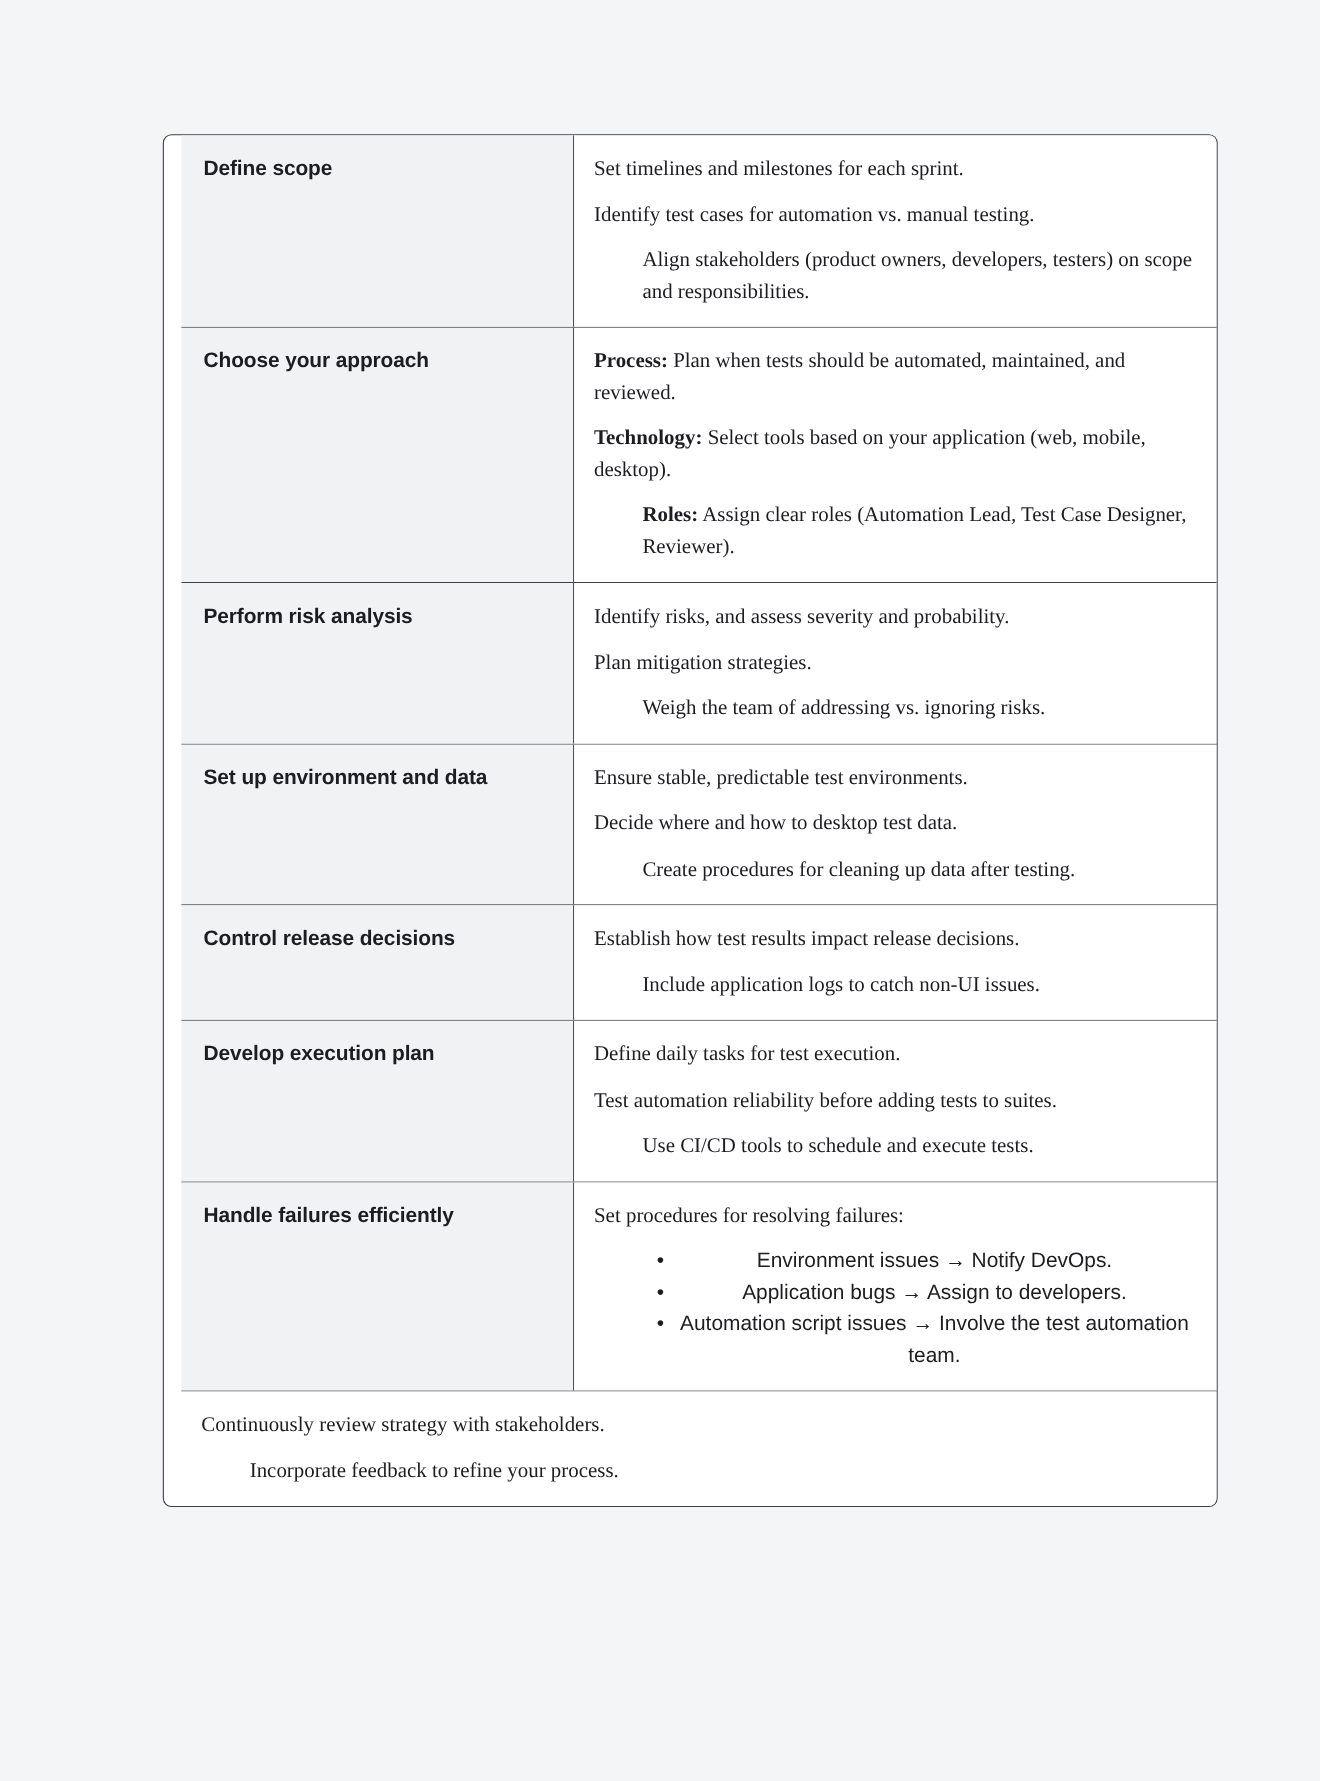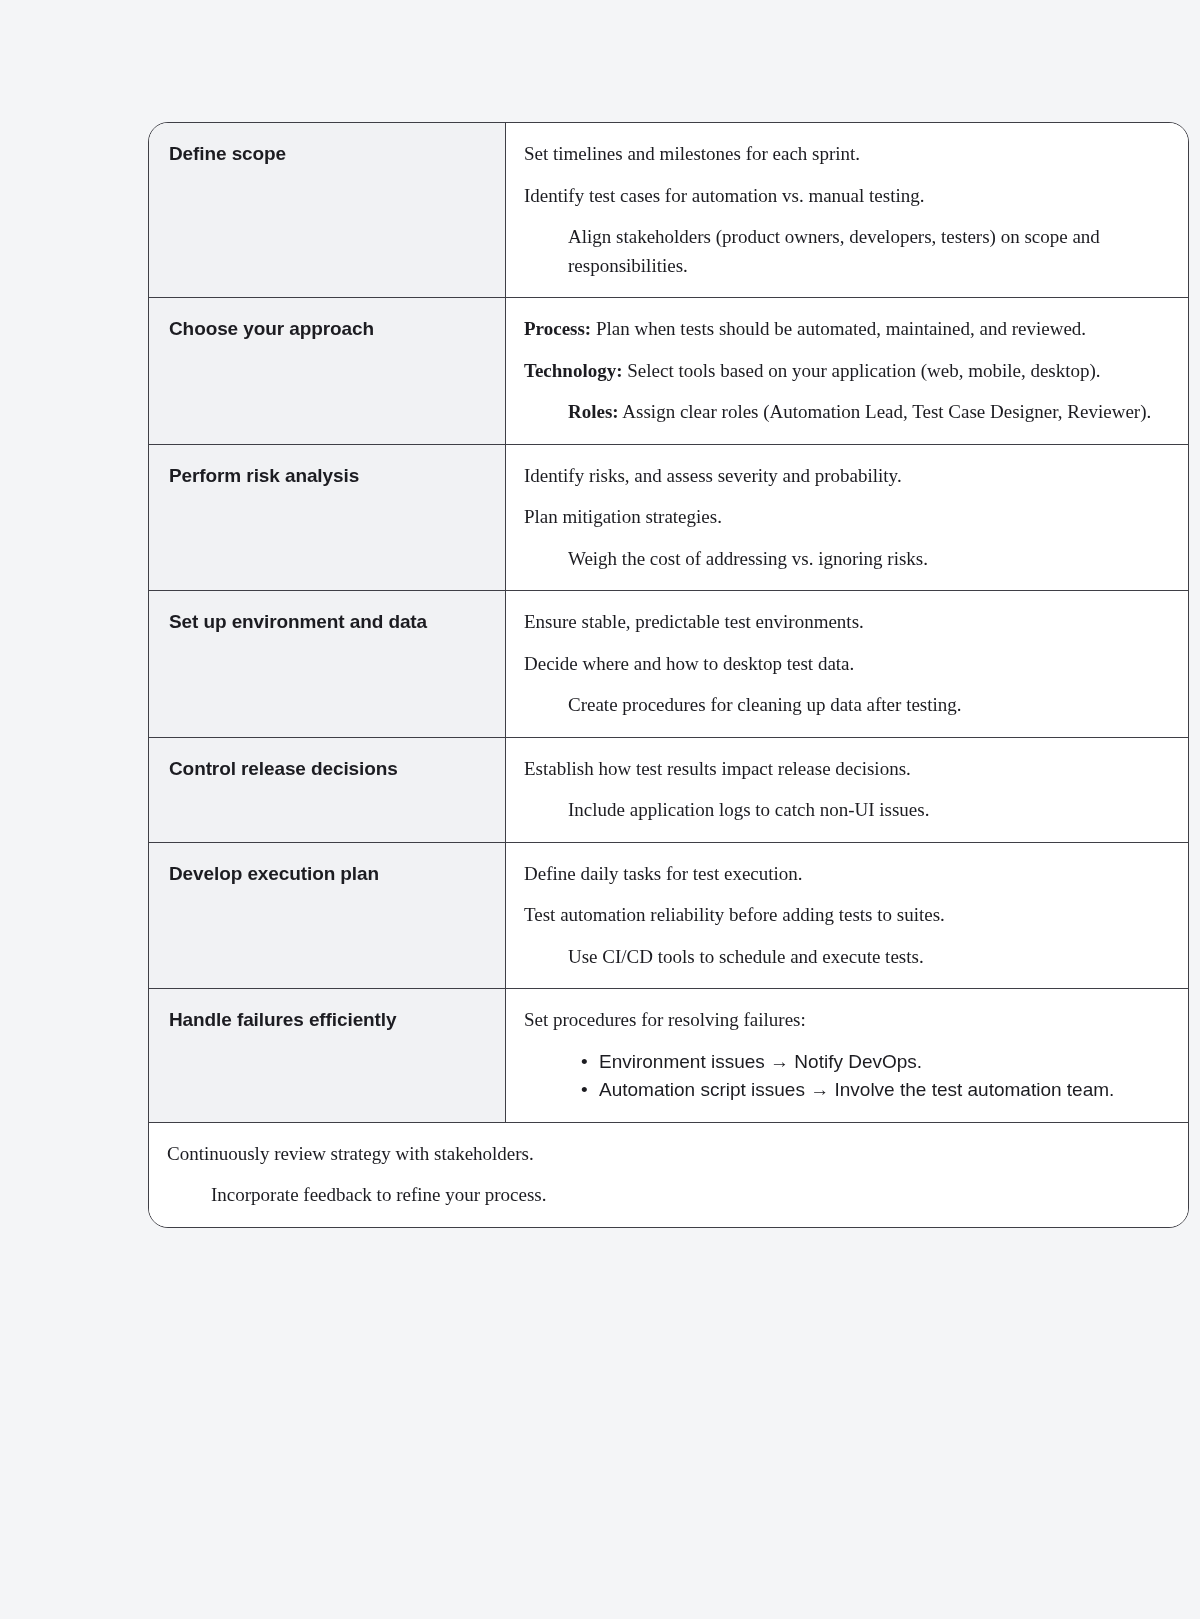--- a/index.html
+++ b/index.html
@@ -17,25 +17,26 @@
     position: relative;
     background: var(--page-bg);
     font-family: "Liberation Sans", "DejaVu Sans", sans-serif;
     color: var(--text);
     -webkit-font-smoothing: antialiased;
   }
   .strategy-table {
     position: absolute;
     left: 148px;
     top: 122px;
-    width: 1041px;
+    width: 959px;
     background: var(--content-bg);
     border: 1px solid var(--border);
-    border-radius: 20px;
+    border-radius: 8px;
     overflow: hidden;
+    padding-left: 16px;
   }
   .row { display: flex; align-items: stretch; }
   .row + .row { border-top: 1px solid var(--border); }
   .label-cell {
     flex: 0 0 357px;
     width: 357px;
     background: var(--label-bg);
     border-right: 1px solid var(--border);
     padding: 17px 20px;
     font-size: 19px;
@@ -48,21 +49,21 @@
     background: var(--content-bg);
     padding: 17px 22px 17px 18px;
     font-size: 19px;
     line-height: 28.5px;
     font-weight: 400;
   }
   .para { margin: 0 0 13px 0; font-family: Liberation Serif, serif; }
   .content-cell > :last-child { margin-bottom: 0; margin-left: 44px; }
   .para strong { font-weight: 700; }
   ul.bullets { margin: 0; padding: 0; list-style: none; }
-  ul.bullets li { position: relative; padding-left: 31px; }
+  ul.bullets li { position: relative; padding-left: 31px; text-align: center; }
   ul.bullets li::before {
     content: "\2022";
     position: absolute;
     left: 13px;
     top: 0;
   }
 </style>
 </head>
 <body>
 
@@ -81,21 +82,21 @@
         <p class="para"><strong>Process:</strong><span> Plan when tests should be automated, maintained, and reviewed.</span></p>
         <p class="para"><strong>Technology:</strong><span> Select tools based on your application (web, mobile, desktop).</span></p>
         <p class="para"><strong>Roles:</strong><span> Assign clear roles (Automation Lead, Test Case Designer, Reviewer).</span></p>
       </div>
     </div>
     <div class="row">
       <div class="label-cell">Perform risk analysis</div>
       <div class="content-cell">
         <p class="para">Identify risks, and assess severity and probability.</p>
         <p class="para">Plan mitigation strategies.</p>
-        <p class="para">Weigh the cost of addressing vs. ignoring risks.</p>
+        <p class="para">Weigh the team of addressing vs. ignoring risks.</p>
       </div>
     </div>
     <div class="row">
       <div class="label-cell">Set up environment and data</div>
       <div class="content-cell">
         <p class="para">Ensure stable, predictable test environments.</p>
         <p class="para">Decide where and how to desktop test data.</p>
         <p class="para">Create procedures for cleaning up data after testing.</p>
       </div>
     </div>
@@ -113,20 +114,21 @@
         <p class="para">Test automation reliability before adding tests to suites.</p>
         <p class="para">Use CI/CD tools to schedule and execute tests.</p>
       </div>
     </div>
     <div class="row">
       <div class="label-cell">Handle failures efficiently</div>
       <div class="content-cell">
         <p class="para">Set procedures for resolving failures:</p>
         <ul class="bullets">
           <li>Environment issues → Notify DevOps.</li>
+          <li>Application bugs → Assign to developers.</li>
           <li>Automation script issues → Involve the test automation team.</li>
         </ul>
       </div>
     </div>
     <div class="row">
       <div class="content-cell">
         <p class="para">Continuously review strategy with stakeholders.</p>
         <p class="para">Incorporate feedback to refine your process.</p>
       </div>
     </div>

